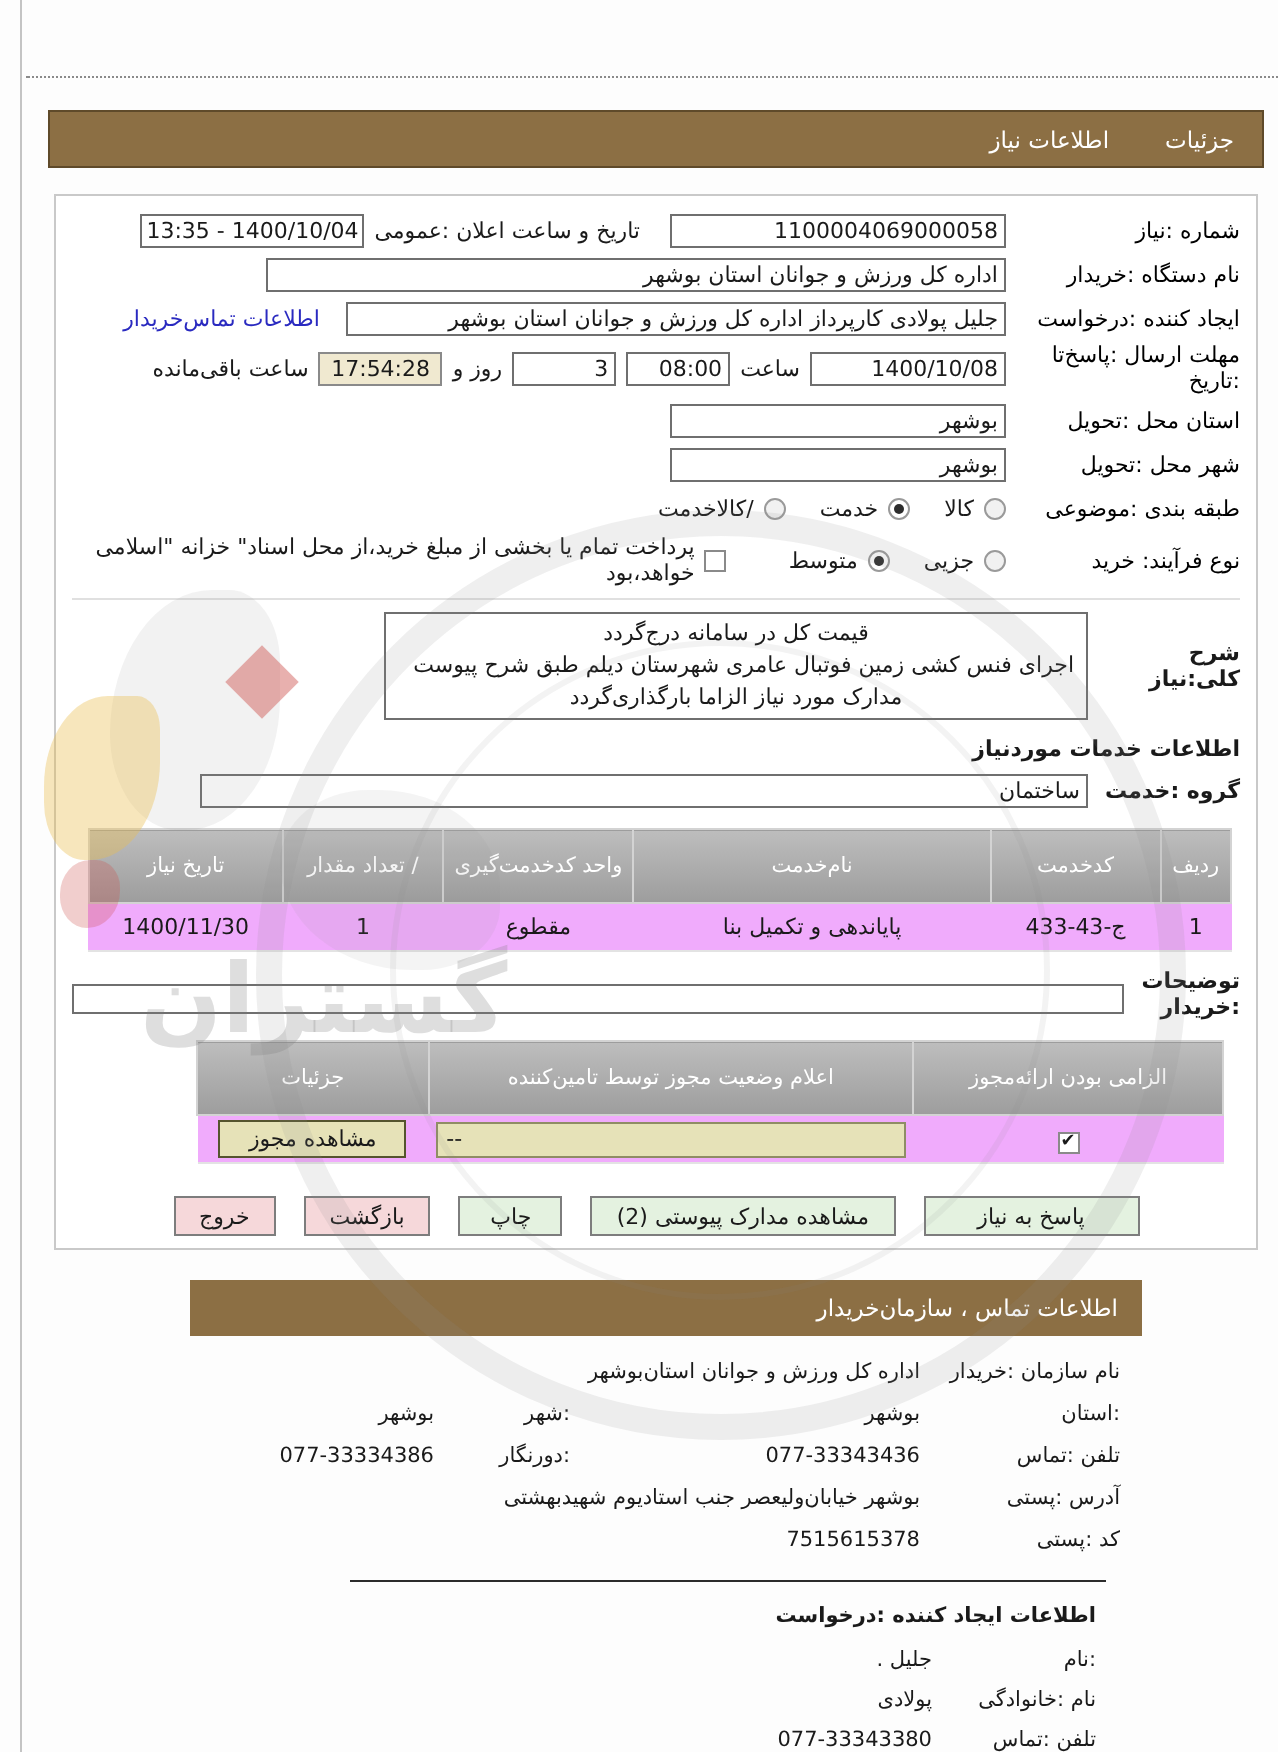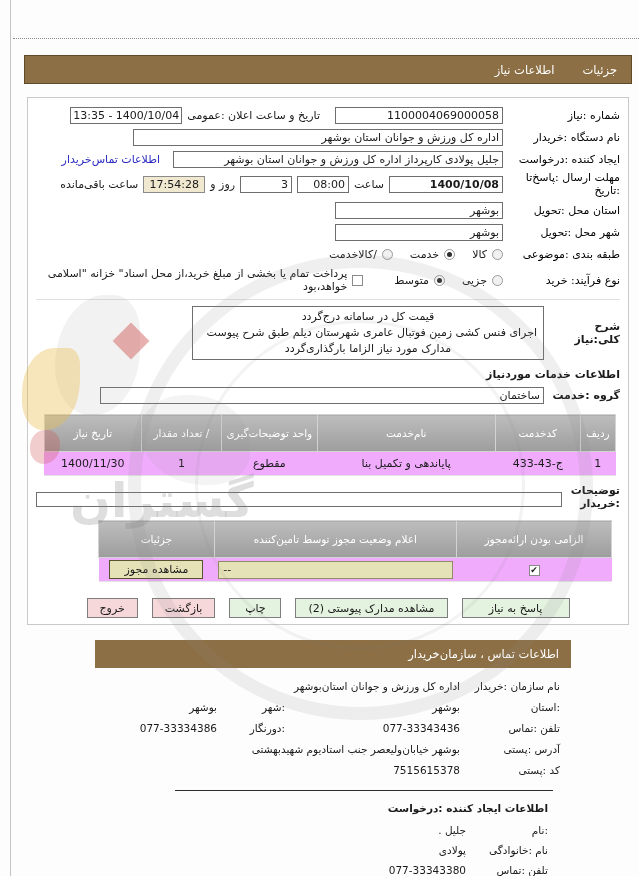--- a/index.html
+++ b/index.html
@@ -140,21 +140,21 @@
     <span class="lbl">ایجاد کننده :درخواست</span>
     <span class="inp" style="width:330px;">جلیل پولادی کارپرداز اداره کل ورزش و جوانان استان بوشهر</span>
     <span class="link">اطلاعات تماس‌خریدار</span>
   </div>
 
   <div class="row">
     <span class="lbl two-line">
       <span>مهلت ارسال :پاسخ‌تا</span><br>
       <span>:تاریخ</span>
     </span>
-    <span class="inp num" style="width:114px; justify-content:flex-end;font-weight:bold;">1400/10/08</span>
+    <span class="inp num" style="width:98px; justify-content:flex-end;">1400/10/08</span>
     <span>ساعت</span>
     <span class="inp num" style="width:52px; justify-content:flex-end;">08:00</span>
     <span class="inp num" style="width:52px; justify-content:flex-end;">3</span>
     <span>روز و</span>
     <span class="inp num beige" style="width:62px;">17:54:28</span>
     <span>ساعت باقی‌مانده</span>
   </div>
 
   <div class="row">
     <span class="lbl">استان محل :تحویل</span>
@@ -203,21 +203,21 @@
     <span class="grp-lbl">گروه :خدمت</span>
     <span class="inp grp-inp">ساختمان</span>
   </div>
 
   <table class="tbl1">
     <thead>
       <tr>
         <th style="width:36px;">ردیف</th>
         <th style="width:92px;">کدخدمت</th>
         <th style="width:212px;">نام‌خدمت</th>
-        <th style="width:96px;">واحد توضیحات‌گیری</th>
+        <th style="width:96px;">واحد کدخدمت‌گیری</th>
         <th style="width:84px;">/ تعداد مقدار</th>
         <th style="width:104px;">تاریخ نیاز</th>
       </tr>
     </thead>
     <tbody>
       <tr>
         <td>1</td>
         <td>ج-43-433</td>
         <td>پایاندهی و تکمیل بنا</td>
         <td>مقطوع</td>

